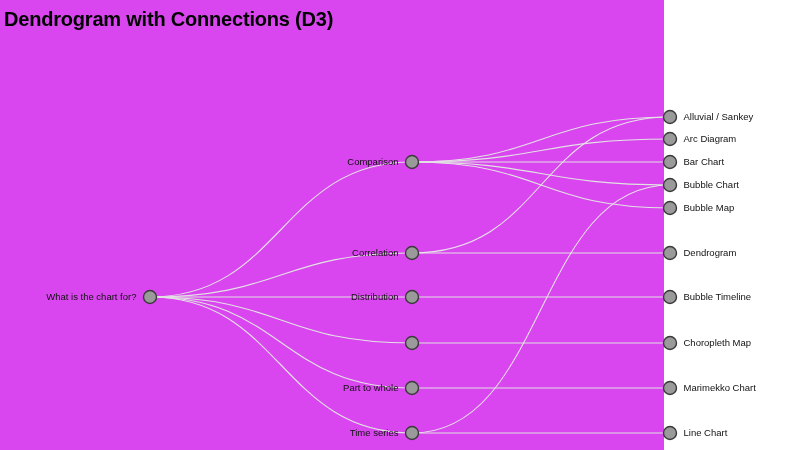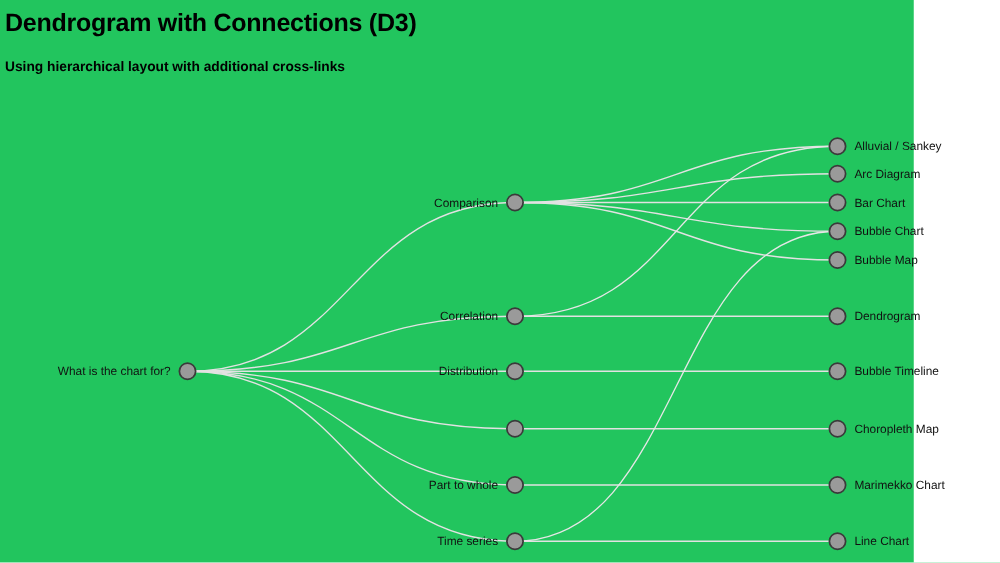--- a/index.html
+++ b/index.html
@@ -5,22 +5,22 @@
   * { box-sizing: border-box; }
   html, body {
     margin: 0; padding: 0;
     width: 800px; height: 450px;
     background: #ffffff;
     font-family: "Liberation Sans", sans-serif;
     overflow: hidden;
   }
   #stage {
     position: relative;
-    width: 731px; height: 450px;
-    background: #22c55e;
+    width: 664px; height: 450px;
+    background: #d946ef;
   }
   #title {
     position: absolute;
     left: 4px; top: 8px;
     font-size: 20px;
     font-weight: bold;
     color: #000000;
     letter-spacing: -0.2px;
     white-space: nowrap;
   }
@@ -59,21 +59,20 @@
   .node-label.right { text-anchor: start; }
   .node-label.left  { text-anchor: end; }
 </style>
 </head>
 <body>
 
 <div id="stage">
 
   <div id="title">Dendrogram with Connections (D3)</div>
 
-  <div id="subtitle">Using hierarchical layout with additional cross-links</div>
 
   <svg id="viz" viewBox="0 0 800 450">
     <g id="links-layer">
         <path class="link" d="M150,297C281,297 281,162 412,162"></path>
         <path class="link" d="M150,297C281,297 281,253 412,253"></path>
         <path class="link" d="M150,297C281,297 281,297 412,297"></path>
         <path class="link" d="M150,297C281,297 281,343 412,343"></path>
         <path class="link" d="M150,297C281,297 281,388 412,388"></path>
         <path class="link" d="M150,297C281,297 281,433 412,433"></path>
         <path class="link" d="M412,162C541,162 541,117 670,117"></path>

